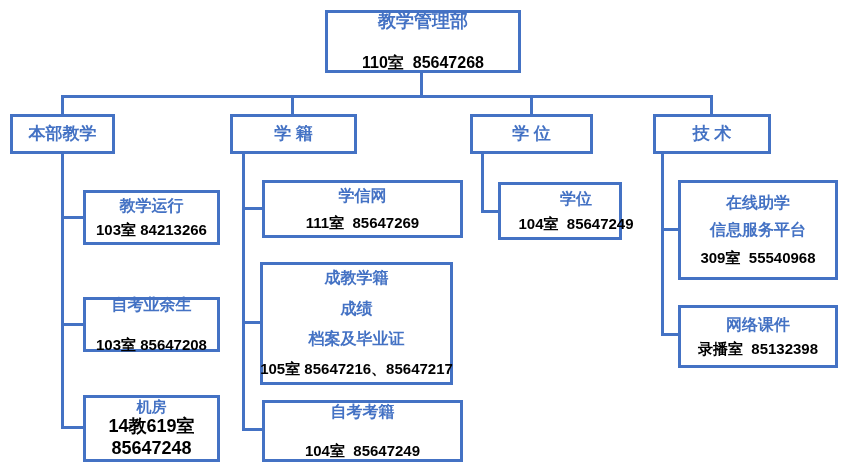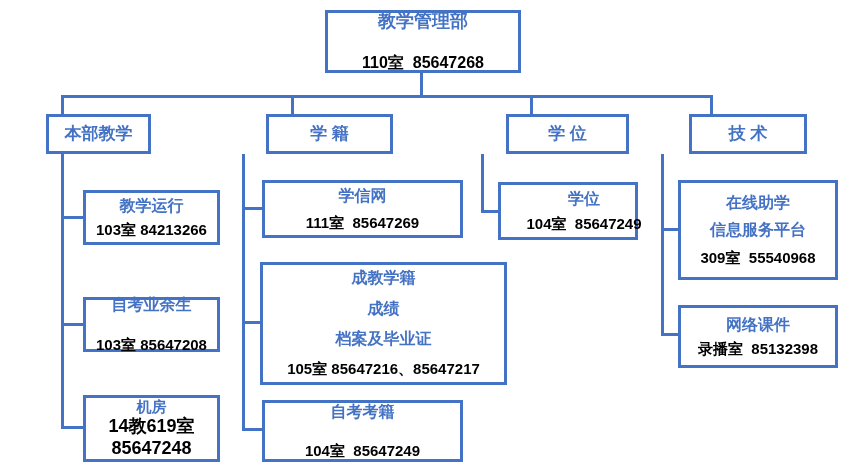--- a/index.html
+++ b/index.html
@@ -15,39 +15,39 @@
   .t { color:#4472C4; font-weight:bold; white-space:pre; line-height:1.15; }
   .i { color:#000000; font-weight:bold; white-space:pre; line-height:1.15; }
   .ln { position:absolute; background:#4472C4; }
 
   
   .root       { left:325px; top:10px;  width:196px; height:63px; gap:22px; }
   .root .t    { font-size:18px; }
   .root .i    { font-size:16px; }
 
   
-  .l2         { height:40px; top:114px;margin-left:36px; }
+  .l2         { height:40px; top:114px; }
   .l2 .t      { font-size:17px; }
   .b-benbu    { left:10px;  width:105px; }
   .b-xueji    { left:230px; width:127px; }
   .b-xuewei   { left:470px; width:123px; }
   .b-jishu    { left:653px; width:118px; }
 
   
   .leaf .t    { font-size:16px; }
   .leaf .i    { font-size:15px; }
   .n-yunxing  { left:83px;  top:190px; width:137px; height:55px; gap:6px; }
   .n-yeyu     { left:83px;  top:297px; width:137px; height:55px; gap:22px; }
   .n-jifang   { left:83px;  top:395px; width:137px; height:67px; gap:1px; }
   .n-jifang .t{ font-size:15px; }
   .n-jifang .i{ font-size:18px; }
   .n-xuexin   { left:262px; top:180px; width:201px; height:58px; gap:8px; }
-  .n-chengjiao{ left:260px; top:262px; width:247px; height:123px; gap:12px; }
+  .n-chengjiao{ left:260px; top:262px; width:193px; height:123px; gap:12px; }
   .n-kaoji    { left:262px; top:400px; width:201px; height:62px; gap:20px; }
-  .n-xuewei2  { left:498px; top:182px; width:140px; height:58px; gap:7px;padding-left:32px; }
+  .n-xuewei2  { left:498px; top:182px; width:124px; height:58px; gap:7px;padding-left:32px; }
   .n-zaixian  { left:678px; top:180px; width:160px; height:100px; gap:9px; }
   .n-wangluo  { left:678px; top:305px; width:160px; height:63px; gap:6px; }
 </style>
 </head>
 <body>
 
 <div class="canvas">
 
   <div class="ln" style="left:420px; top:72px;  width:3px;   height:25px;"></div>
   <div class="ln" style="left:61px;  top:95px;  width:652px; height:3px;"></div>

